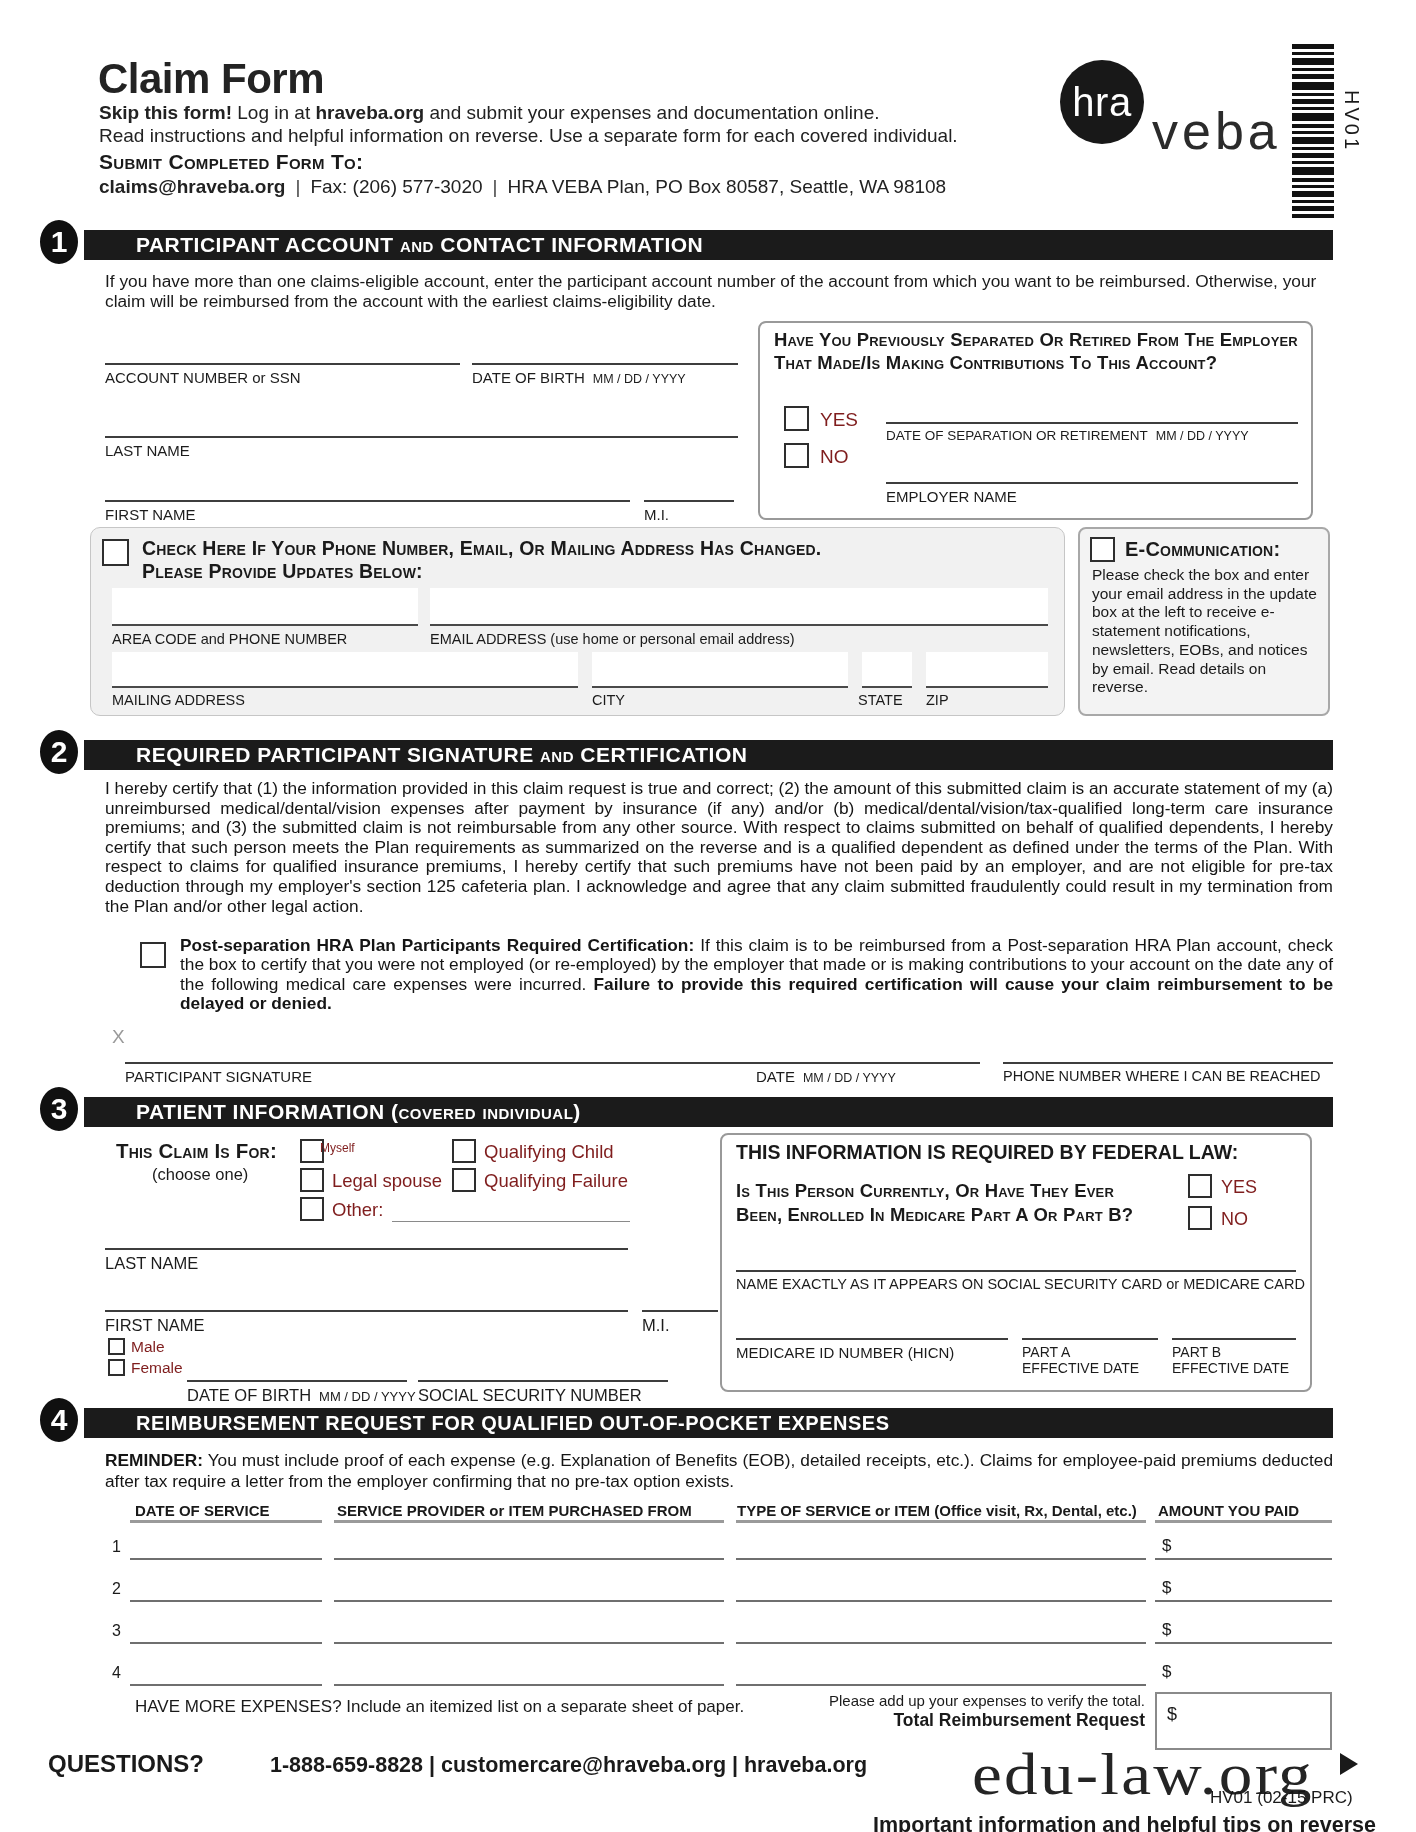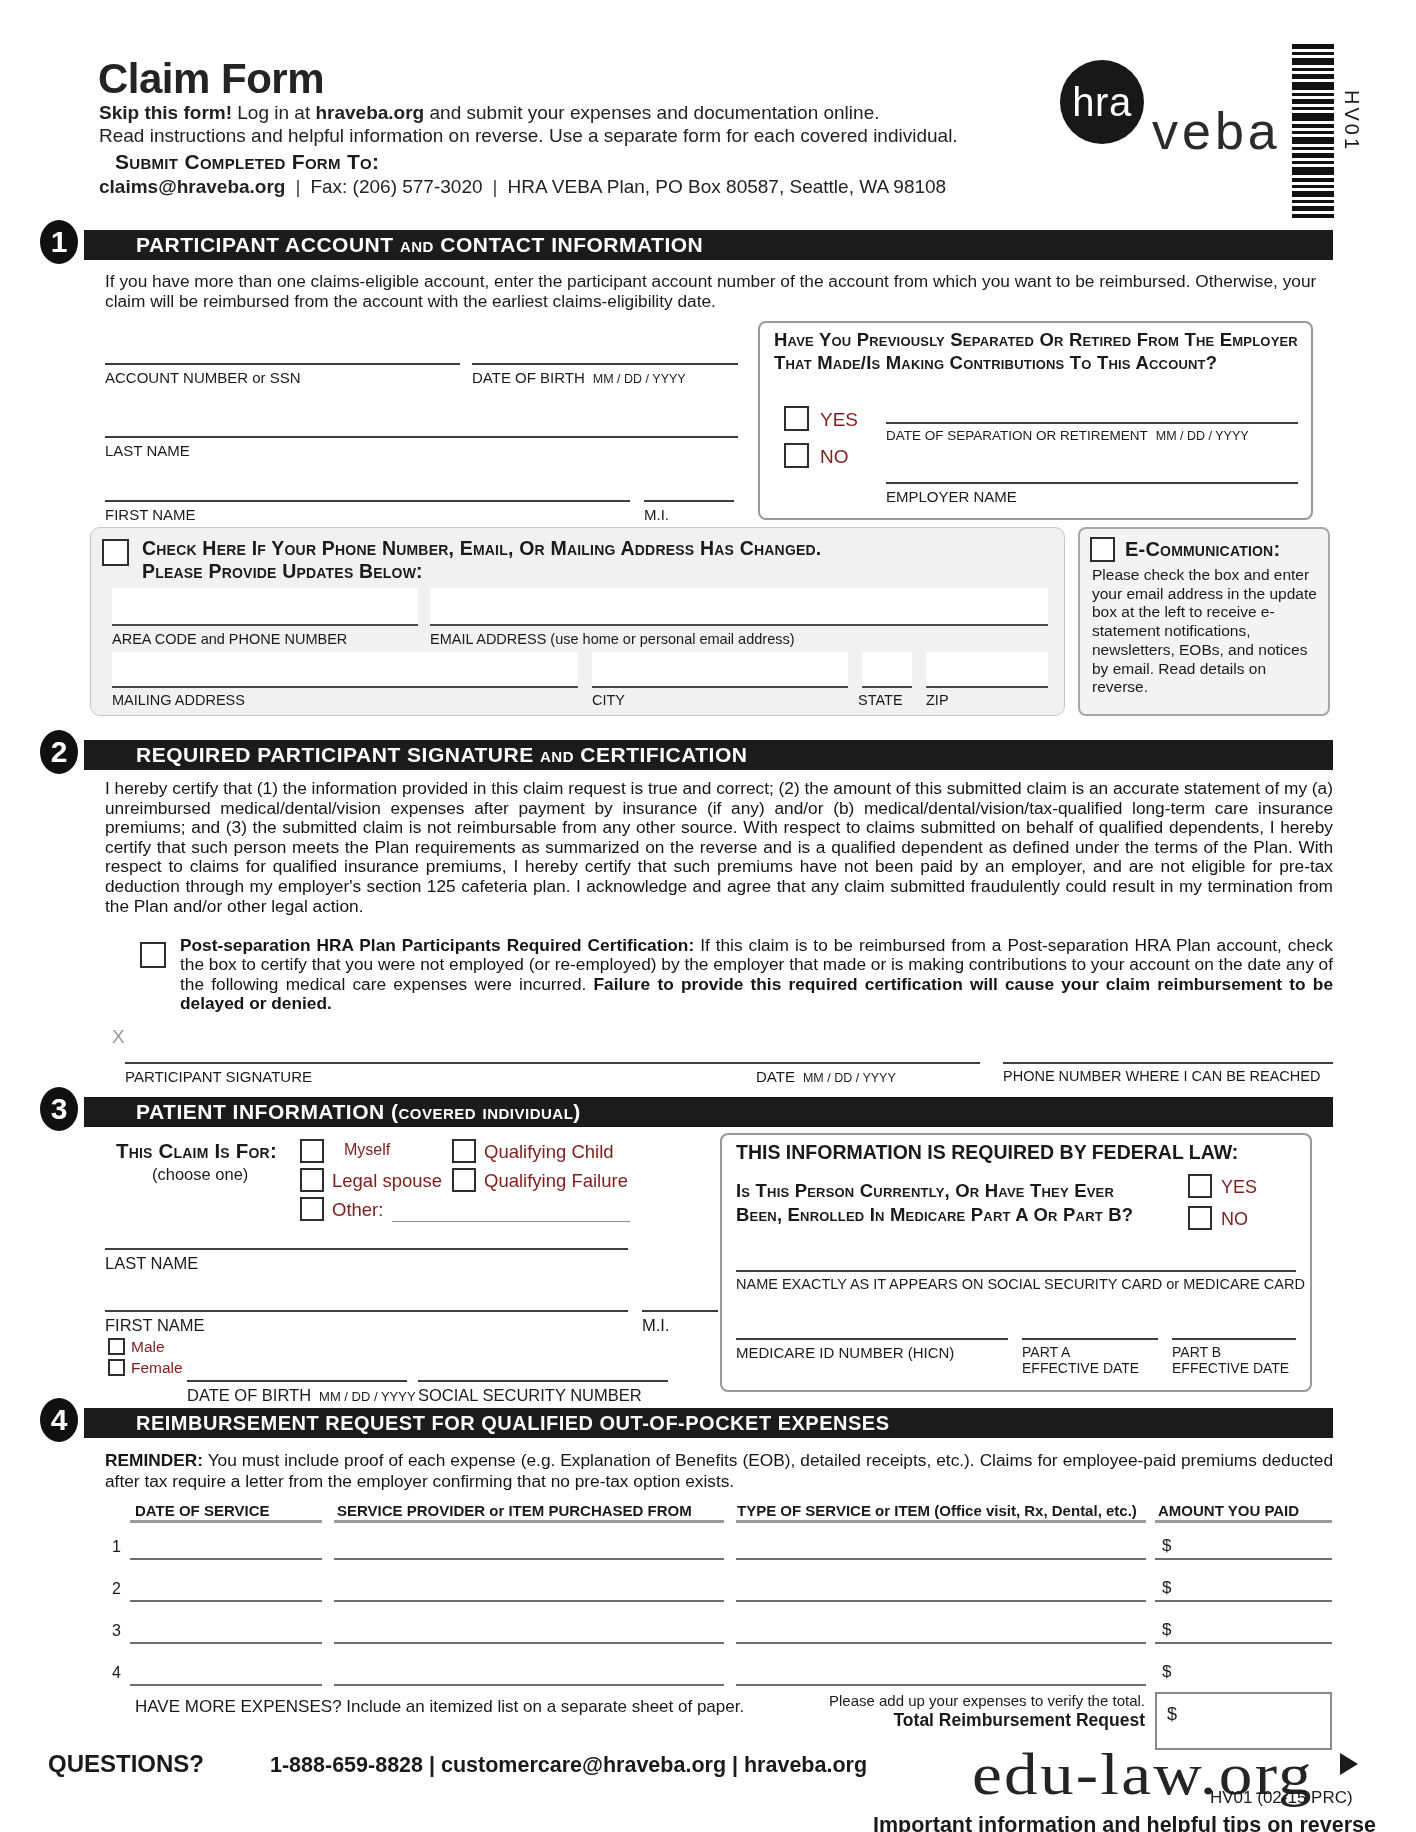--- a/index.html
+++ b/index.html
@@ -66,21 +66,21 @@
 </head>
 <body>
 
 <div class="page">
 
   <div class="abs hline" style="left:99px; top:102px;">
     <span class="b">Skip this form!</span><span> Log in at </span><span class="b">hraveba.org</span><span> and submit your expenses and documentation online.</span>
   </div>
   <div class="abs title" style="left:98px; top:55px;">Claim Form</div>
   <div class="abs hline" style="left:99px; top:125px;">Read instructions and helpful information on reverse. Use a separate form for each covered individual.</div>
-  <div class="abs submit" style="left:115px; top:150px;">Submit Completed Form To:</div>
+  <div class="abs submit" style="left:99px; top:150px;">Submit Completed Form To:</div>
   <div class="abs hline" style="left:99px; top:176px;">
     <span class="b">claims@hraveba.org</span><span class="sep">|</span><span>Fax: (206) 577-3020</span><span class="sep">|</span><span>HRA VEBA Plan, PO Box 80587, Seattle, WA 98108</span>
   </div>
 
   <div class="abs logo-circle" style="left:1060px; top:60px;">
     <span>hra</span>
   </div>
   <div class="abs logo-veba" style="left:1152px; top:76px;margin-top:25px;">veba</div>
 
   <svg class="abs" style="left:1292px; top:44px;" width="42" height="174" viewBox="0 0 42 174">
@@ -206,21 +206,21 @@
 
   <div class="num" style="top:1083px;">3</div>
   <div class="bar" style="top:1097px;">
     <span class="t">PATIENT INFORMATION (covered individual)</span>
   </div>
 
   <div class="abs qhead" style="left:116px; top:1140px; font-size:20.5px;">This Claim Is For:</div>
   <div class="abs" style="left:152px; top:1165px; font-size:16.5px;">(choose one)</div>
 
   <div class="cb" style="left:300px; top:1139px; width:24px; height:24px;"></div>
-  <div class="cb-lbl" style="left:344px; top:1141px; font-size:16px;">Myself</div>
+  <div class="cb-lbl" style="left:320px; top:1141px; font-size:12px;">Myself</div>
   <div class="cb" style="left:300px; top:1168px; width:24px; height:24px;"></div>
   <div class="cb-lbl" style="left:332px; top:1170px; font-size:18.5px;">Legal spouse</div>
   <div class="cb" style="left:300px; top:1197px; width:24px; height:24px;"></div>
   <div class="cb-lbl" style="left:332px; top:1199px; font-size:18.5px;">Other:</div>
   <div class="abs" style="left:392px; top:1221px; width:238px; border-top:1.5px solid #8a8a8a;"></div>
 
   <div class="cb" style="left:452px; top:1139px; width:24px; height:24px;"></div>
   <div class="cb-lbl" style="left:484px; top:1141px; font-size:18.5px;">Qualifying Child</div>
   <div class="cb" style="left:452px; top:1168px; width:24px; height:24px;"></div>
   <div class="cb-lbl" style="left:484px; top:1170px; font-size:18.5px;">Qualifying Failure</div>

